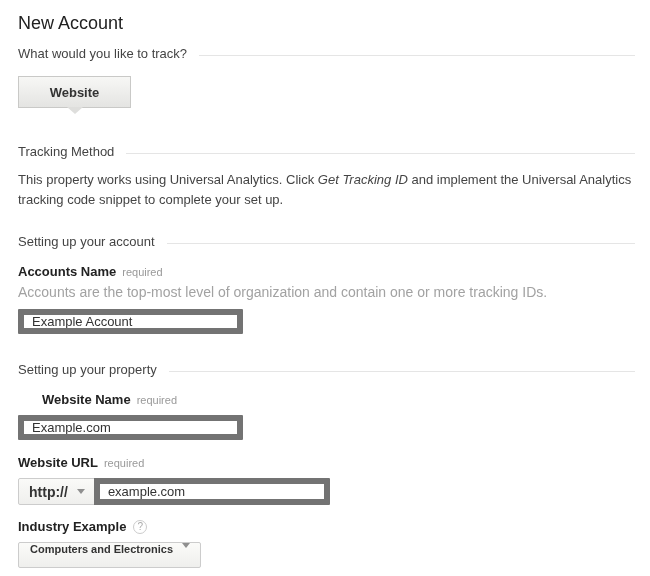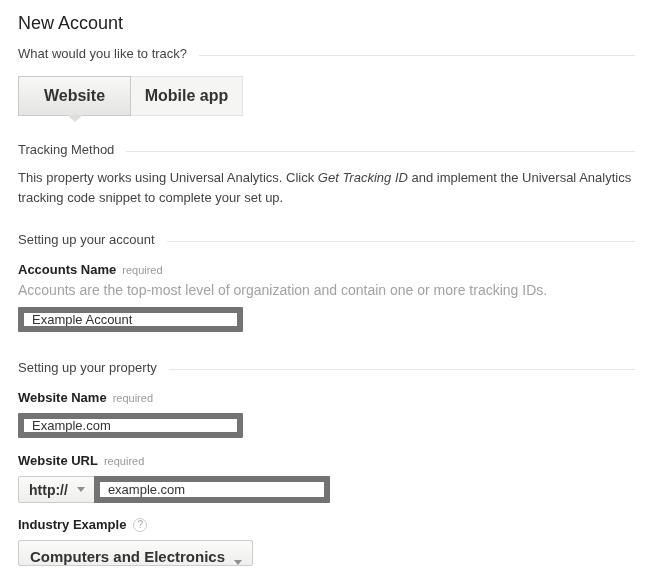--- a/index.html
+++ b/index.html
@@ -30,33 +30,33 @@
     line-height: 16px;
   }
   .section-heading .rule {
     flex: 1;
     height: 1px;
     background: #e5e5e5;
     margin-left: 12px;
     margin-top: 2px;
   }
   .heading-track { margin-top: 12px; }
-  .heading-tracking-method { margin-top: 26px; text-align: center; }
+  .heading-tracking-method { margin-top: 36px; text-align: center; }
   .heading-account { margin-top: 24px; }
   .heading-property { margin-top: 28px; }
 
   
   .tabs { display: flex; margin-top: 14px; }
   .tab {
     width: 113px;
-    height: 40px;
+    height: 32px;
     display: flex;
     align-items: center;
     justify-content: center;
-    font-size: 16px;
+    font-size: 13px;
     font-weight: bold;
     color: #333;
     cursor: pointer;
   }
   .tab-selected {
     position: relative;
     background: linear-gradient(#f7f7f5, #e4e4e2);
     border: 1px solid #c9c9c7;
     z-index: 2;
   }
@@ -92,21 +92,21 @@
     color: #222;
     line-height: 15px;
   }
   .required {
     font-size: 11px;
     font-weight: normal;
     color: #999;
     margin-left: 6px;
   }
   .lbl-account-name { margin-top: 14px; }
-  .lbl-website-name { margin-top: 14px; }
+  .lbl-website-name { margin-top: 14px; margin-left: 24px; }
   .lbl-website-url { margin-top: 15px; }
   .lbl-industry { margin-top: 14px; display: flex; align-items: center; }
 
   .helper {
     font-size: 14px;
     color: #a2a2a2;
     margin-top: 4px;
     line-height: 16px;
   }
 
@@ -167,27 +167,27 @@
     border-radius: 50%;
     color: #aaa;
     font-size: 10px;
     font-weight: normal;
     margin-left: 7px;
     cursor: pointer;
   }
 
   .dropdown {
     display: inline-flex;
-    align-items: flex-end;
+    align-items: flex-start;
     height: 26px;
     padding: 0 10px 0 11px;
     background: linear-gradient(#fbfbf9, #efefed);
     border: 1px solid #ccc;
     border-radius: 2px;
-    font-size: 15px;
+    font-size: 11px;
     font-weight: bold;
     color: #333;
     cursor: pointer;
   }
   .dd-industry { margin-top: 8px; }
 </style>
 </head>
 <body>
 
 <div class="container">
@@ -195,23 +195,20 @@
   <h1 class="page-title">New Account</h1>
 
   <div class="section-heading heading-track">
     <span>What would you like to track?</span>
     <span class="rule"></span>
   </div>
 
   <div class="tabs">
     <div class="tab tab-selected">
       <span>Website</span>
-    </div>
-    <div class="tab tab-unselected">
-      <span>Mobile app</span>
     </div>
   </div>
 
   <div class="section-heading heading-tracking-method">
     <span>Tracking Method</span>
     <span class="rule"></span>
   </div>
 
   <p class="para"><span>This property works using Universal Analytics. Click </span><em>Get Tracking ID</em><span> and implement the Universal Analytics tracking code snippet to complete your set up.</span></p>
 

